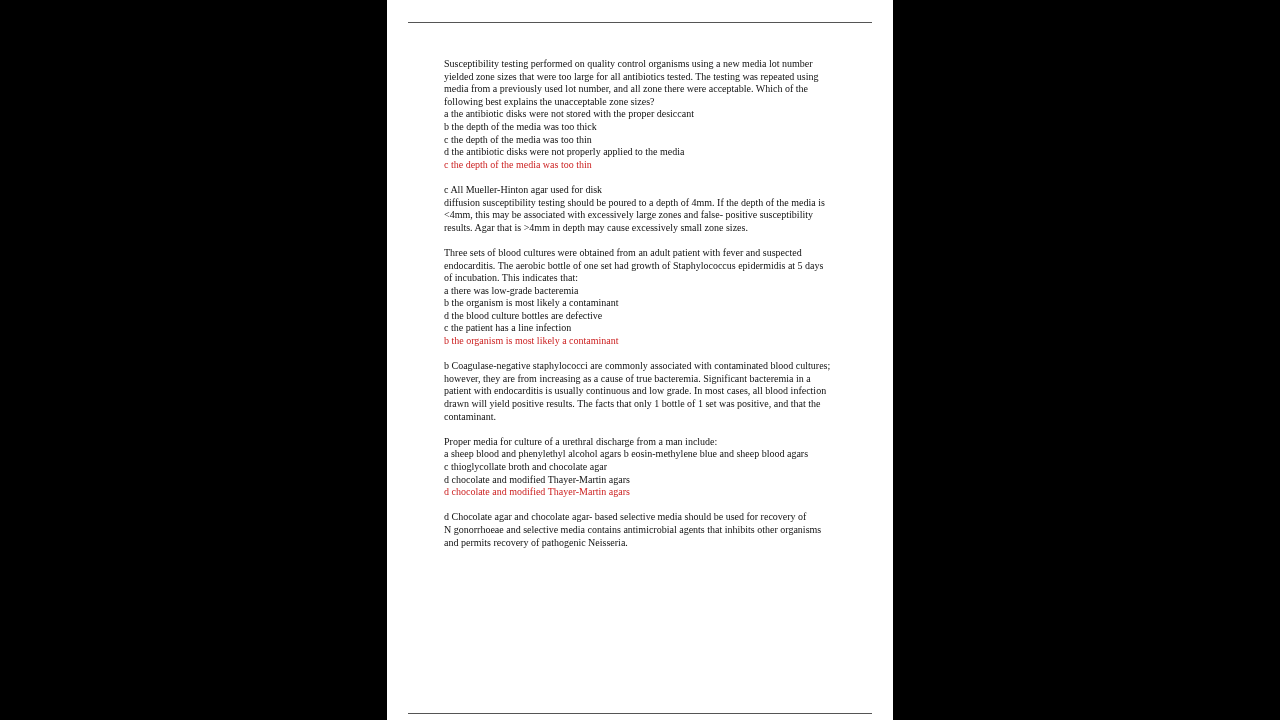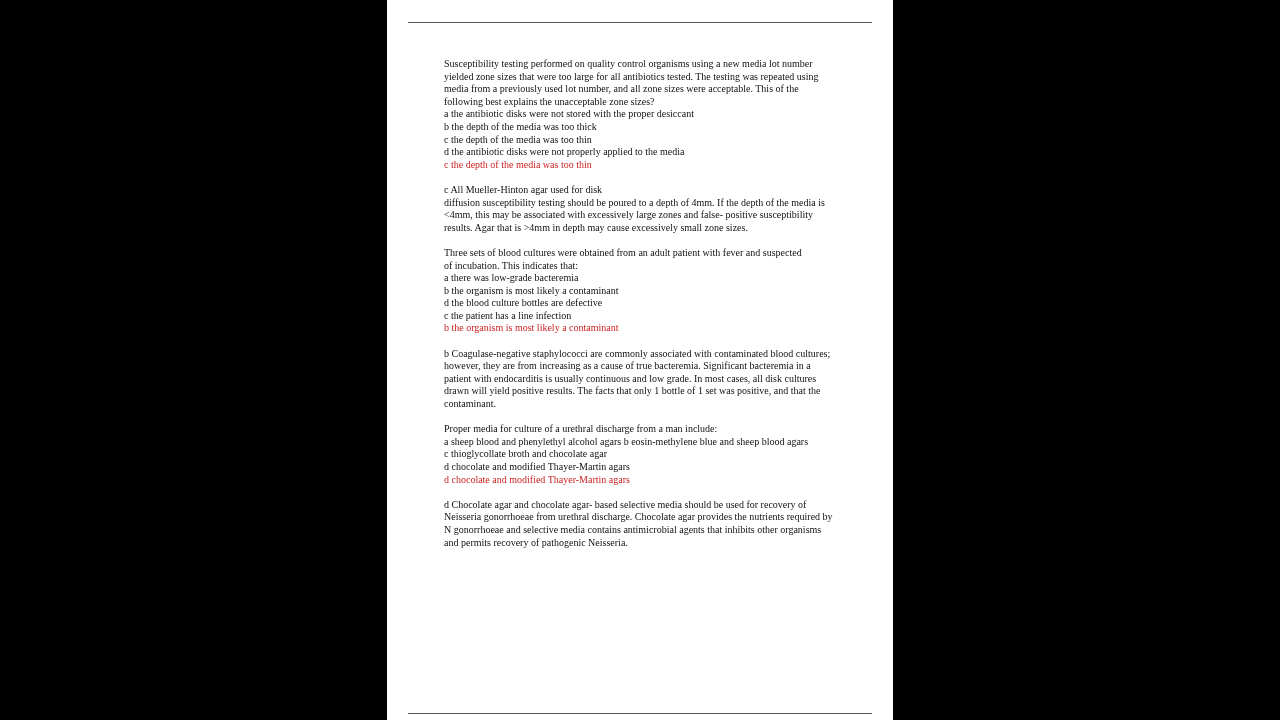--- a/index.html
+++ b/index.html
@@ -65,74 +65,74 @@
 <div id="viewport">
   <div id="page">
 
     <div class="rule" id="header-rule"></div>
 
     <div id="content">
 
       <div class="block tight">
         <span class="line">Susceptibility testing performed on quality control organisms using a new media lot number</span>
         <span class="line">yielded zone sizes that were too large for all antibiotics tested. The testing was repeated using</span>
-        <span class="line">media from a previously used lot number, and all zone sizes were acceptable. This of the</span>
+        <span class="line">media from a previously used lot number, and all zone there were acceptable. Which of the</span>
         <span class="line">following best explains the unacceptable zone sizes?</span>
         <span class="line">a the antibiotic disks were not stored with the proper desiccant</span>
         <span class="line">b the depth of the media was too thick</span>
         <span class="line">c the depth of the media was too thin</span>
         <span class="line">d the antibiotic disks were not properly applied to the media</span>
       </div>
 
       <div class="block">
         <span class="line answer">c the depth of the media was too thin</span>
       </div>
 
       <div class="block">
         <span class="line">c All Mueller-Hinton agar used for disk</span>
         <span class="line">diffusion susceptibility testing should be poured to a depth of 4mm. If the depth of the media is</span>
         <span class="line">&lt;4mm, this may be associated with excessively large zones and false- positive susceptibility</span>
         <span class="line">results. Agar that is &gt;4mm in depth may cause excessively small zone sizes.</span>
       </div>
 
       <div class="block tight">
         <span class="line">Three sets of blood cultures were obtained from an adult patient with fever and suspected</span>
+        <span class="line">endocarditis. The aerobic bottle of one set had growth of Staphylococcus epidermidis at 5 days</span>
         <span class="line">of incubation. This indicates that:</span>
         <span class="line">a there was low-grade bacteremia</span>
         <span class="line">b the organism is most likely a contaminant</span>
         <span class="line">d the blood culture bottles are defective</span>
         <span class="line">c the patient has a line infection</span>
       </div>
 
       <div class="block">
         <span class="line answer">b the organism is most likely a contaminant</span>
       </div>
 
       <div class="block">
         <span class="line">b Coagulase-negative staphylococci are commonly associated with contaminated blood cultures;</span>
         <span class="line">however, they are from increasing as a cause of true bacteremia. Significant bacteremia in a</span>
-        <span class="line">patient with endocarditis is usually continuous and low grade. In most cases, all disk cultures</span>
+        <span class="line">patient with endocarditis is usually continuous and low grade. In most cases, all blood infection</span>
         <span class="line">drawn will yield positive results. The facts that only 1 bottle of 1 set was positive, and that the</span>
         <span class="line">contaminant.</span>
       </div>
 
       <div class="block tight">
         <span class="line">Proper media for culture of a urethral discharge from a man include:</span>
         <span class="line">a sheep blood and phenylethyl alcohol agars b eosin-methylene blue and sheep blood agars</span>
         <span class="line">c thioglycollate broth and chocolate agar</span>
         <span class="line">d chocolate and modified Thayer-Martin agars</span>
       </div>
 
       <div class="block">
         <span class="line answer">d chocolate and modified Thayer-Martin agars</span>
       </div>
 
       <div class="block">
         <span class="line">d Chocolate agar and chocolate agar- based selective media should be used for recovery of</span>
-        <span class="line">Neisseria gonorrhoeae from urethral discharge. Chocolate agar provides the nutrients required by</span>
         <span class="line">N gonorrhoeae and selective media contains antimicrobial agents that inhibits other organisms</span>
         <span class="line">and permits recovery of pathogenic Neisseria.</span>
       </div>
 
     </div>
 
     <div class="rule" id="footer-rule"></div>
 
   </div>
 </div>

